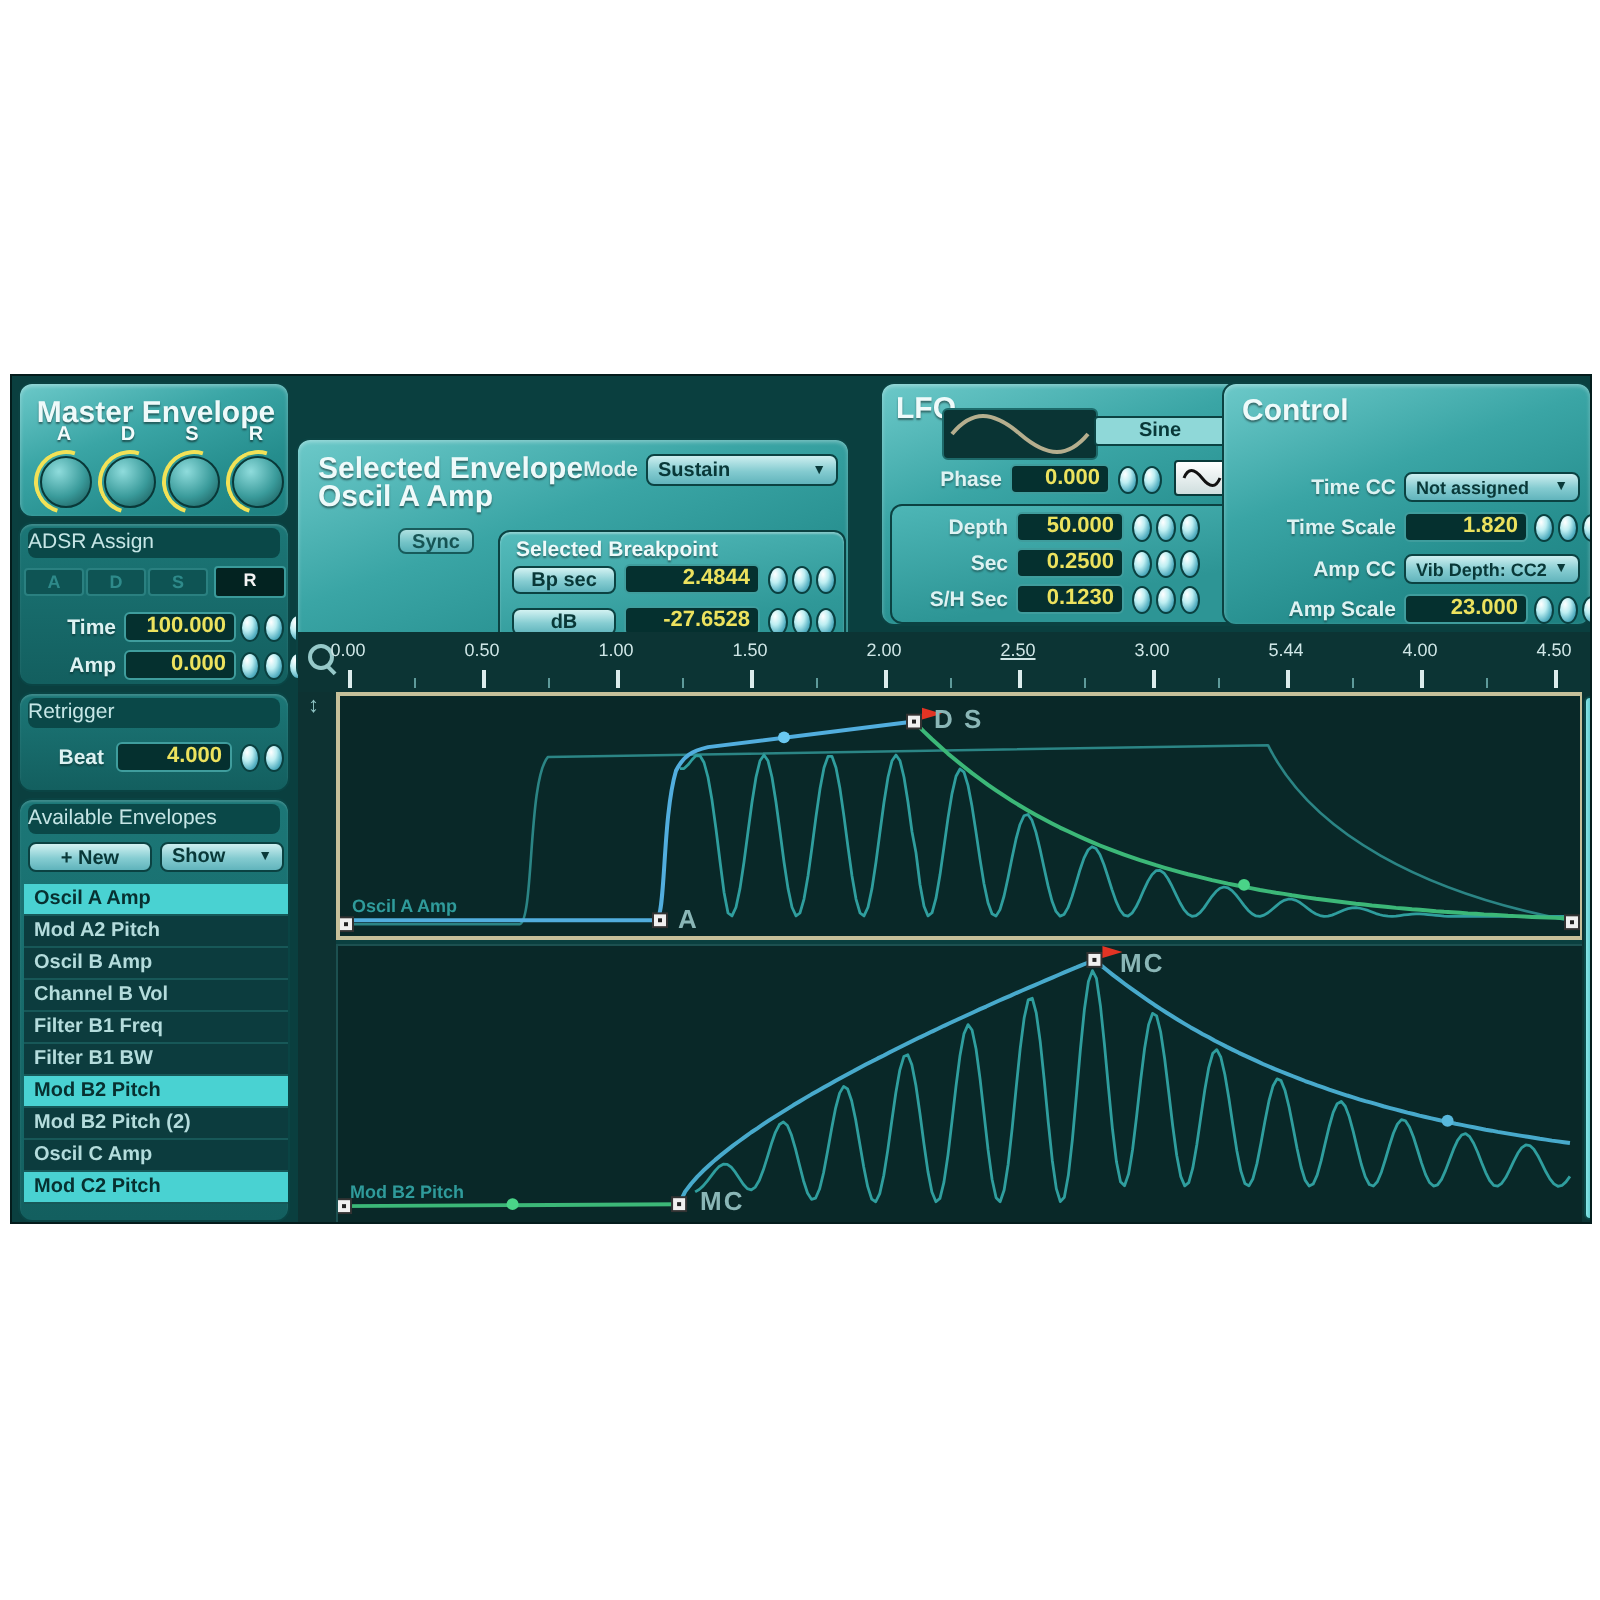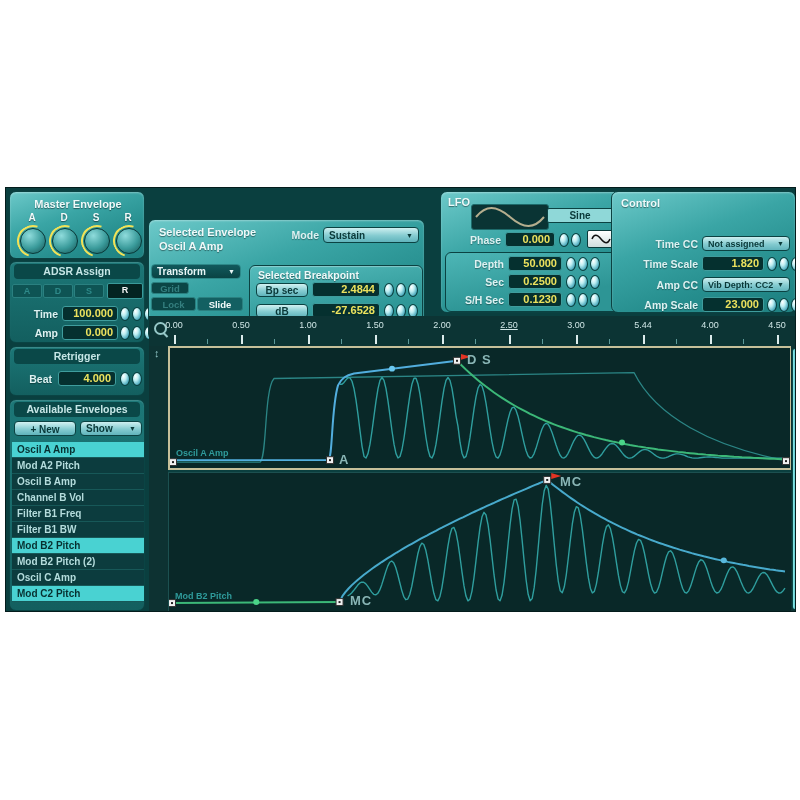--- a/index.html
+++ b/index.html
@@ -8,22 +8,22 @@
   .window{position:absolute;left:5px;top:187px;width:791px;height:425px;background:#0a3f3f;
           border:1px solid #041c1c;box-sizing:border-box;overflow:hidden;}
 
   
   .panel{position:absolute;border-radius:7px;box-sizing:border-box;}
   .panel.light{background:linear-gradient(160deg,#6cc9c9 0%,#3aa5a5 38%,#258d8d 72%,#1d7f7f 100%);
                border:1px solid #0b4242;box-shadow:inset 0 1px 2px rgba(255,255,255,.35);}
   .panel.dark{background:linear-gradient(180deg,#1c7777 0%,#135f5f 100%);
               border:1px solid #0a4444;box-shadow:inset 0 1px 1px rgba(255,255,255,.15);}
   .hdr-band{position:absolute;left:4px;right:4px;height:15px;background:#0a4848;border-radius:4px;
-            color:#c6e6e6;font-size:10.5px;font-weight:bold;text-align:center;line-height:15px;}
-  .ptitle{position:absolute;color:#eefafa;font-size:11px;font-weight:bold;text-shadow:0 1px 1px rgba(0,0,0,.45);}
+            color:#c6e6e6;font-size:10.5px;font-weight:normal;line-height:15px;}
+  .ptitle{position:absolute;color:#eefafa;font-size:15px;font-weight:bold;text-shadow:0 1px 1px rgba(0,0,0,.45);}
   .lbl{position:absolute;color:#ddf2f2;font-size:10.5px;font-weight:bold;text-align:right;
        text-shadow:0 1px 1px rgba(0,0,0,.35);}
   .val{position:absolute;background:#05302f;border:1px solid #3f9d9d;border-radius:3px;
        color:#ece25e;font-size:11px;font-weight:bold;text-align:right;line-height:13px;
        padding:0 4px;box-sizing:border-box;height:15px;}
   .gems{position:absolute;display:flex;gap:2px;align-items:center;}
   .gem{width:8px;height:12px;border-radius:50%;border:1px solid #0a4040;
        background:radial-gradient(ellipse at 32% 26%,#ffffff 0%,#bdeef2 35%,#55b0c2 70%,#2e7e92 100%);}
   .btn-light{position:absolute;background:linear-gradient(180deg,#d2f2f2 0%,#86cdd2 55%,#5fb3bb 100%);
              border:1px solid #0b4242;border-radius:4px;color:#093838;font-size:10px;font-weight:bold;
@@ -185,29 +185,20 @@
           </div>
       <div class="btn-light" style="left:6px;top:59px;width:52px;height:14px;line-height:14px;">Slope</div>
       <div class="val" style="left:62px;top:58px;width:68px;">0.444</div>
       <div class="gems" style="left:134px;top:59px;">
             <span class="gem"></span>
             <span class="gem"></span>
           </div>
     </div>
   </div>
 
-  <div style="position:absolute;left:145px;top:76px;width:97px;height:49px;">
-    <div class="dd darkdd" style="left:0;top:0;width:90px;height:15px;">
-      <span>Transform</span>
-      <span class="arr">▼</span>
-    </div>
-    <div class="tool-dark" style="left:0;top:18px;width:38px;height:12px;line-height:12px;">Grid</div>
-    <div class="tool-dark" style="left:0;top:33px;width:45px;height:14px;line-height:14px;">Lock</div>
-    <div class="tool-dark on" style="left:46px;top:33px;width:46px;height:14px;line-height:14px;">Slide</div>
-  </div>
 
   <div class="panel light" style="left:420px;top:3px;width:182px;height:122px;margin-left:14px;">
     <div class="ptitle" style="left:7px;top:4px;">LFO</div>
     <div class="sine-disp" style="left:30px;top:12px;width:76px;height:24px;">
       <svg width="76" height="24" viewBox="0 0 76 24">
         <path d="M4,12 C14,0 24,0 38,12 C52,24 62,24 72,12" stroke="#b5ae8e" stroke-width="2" fill="none"></path>
       </svg>
     </div>
     <div class="dd flat" style="left:106px;top:16px;width:66px;height:15px;">
       <span>Sine</span>

